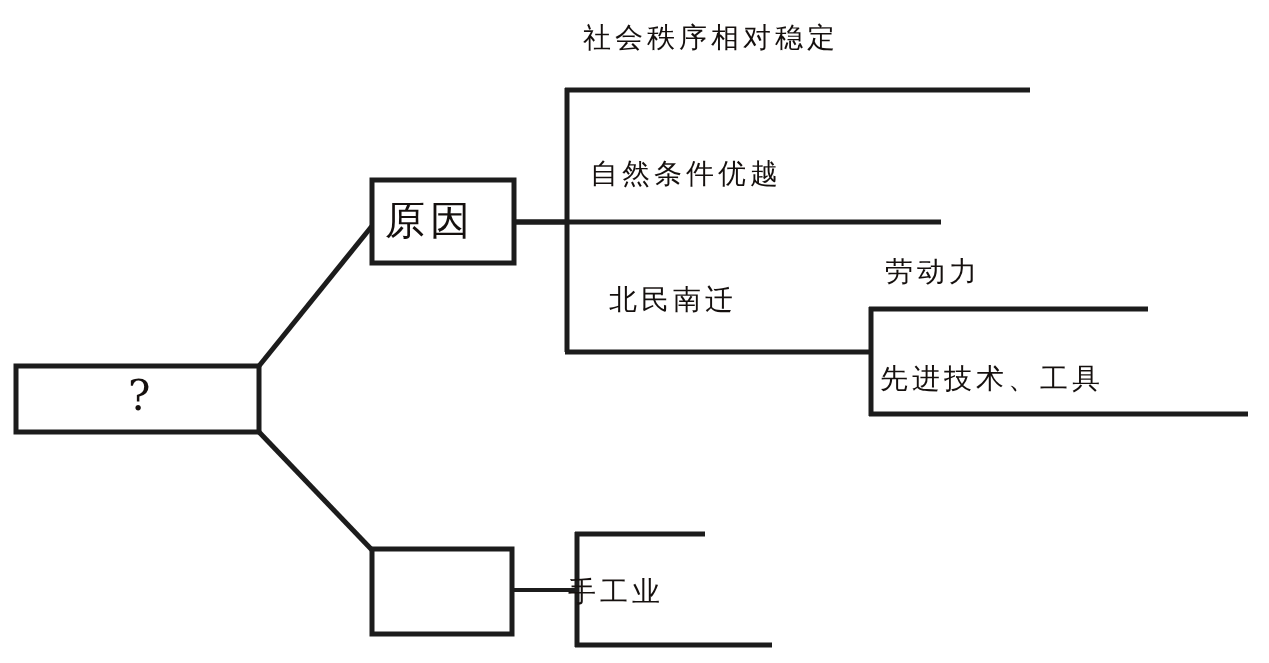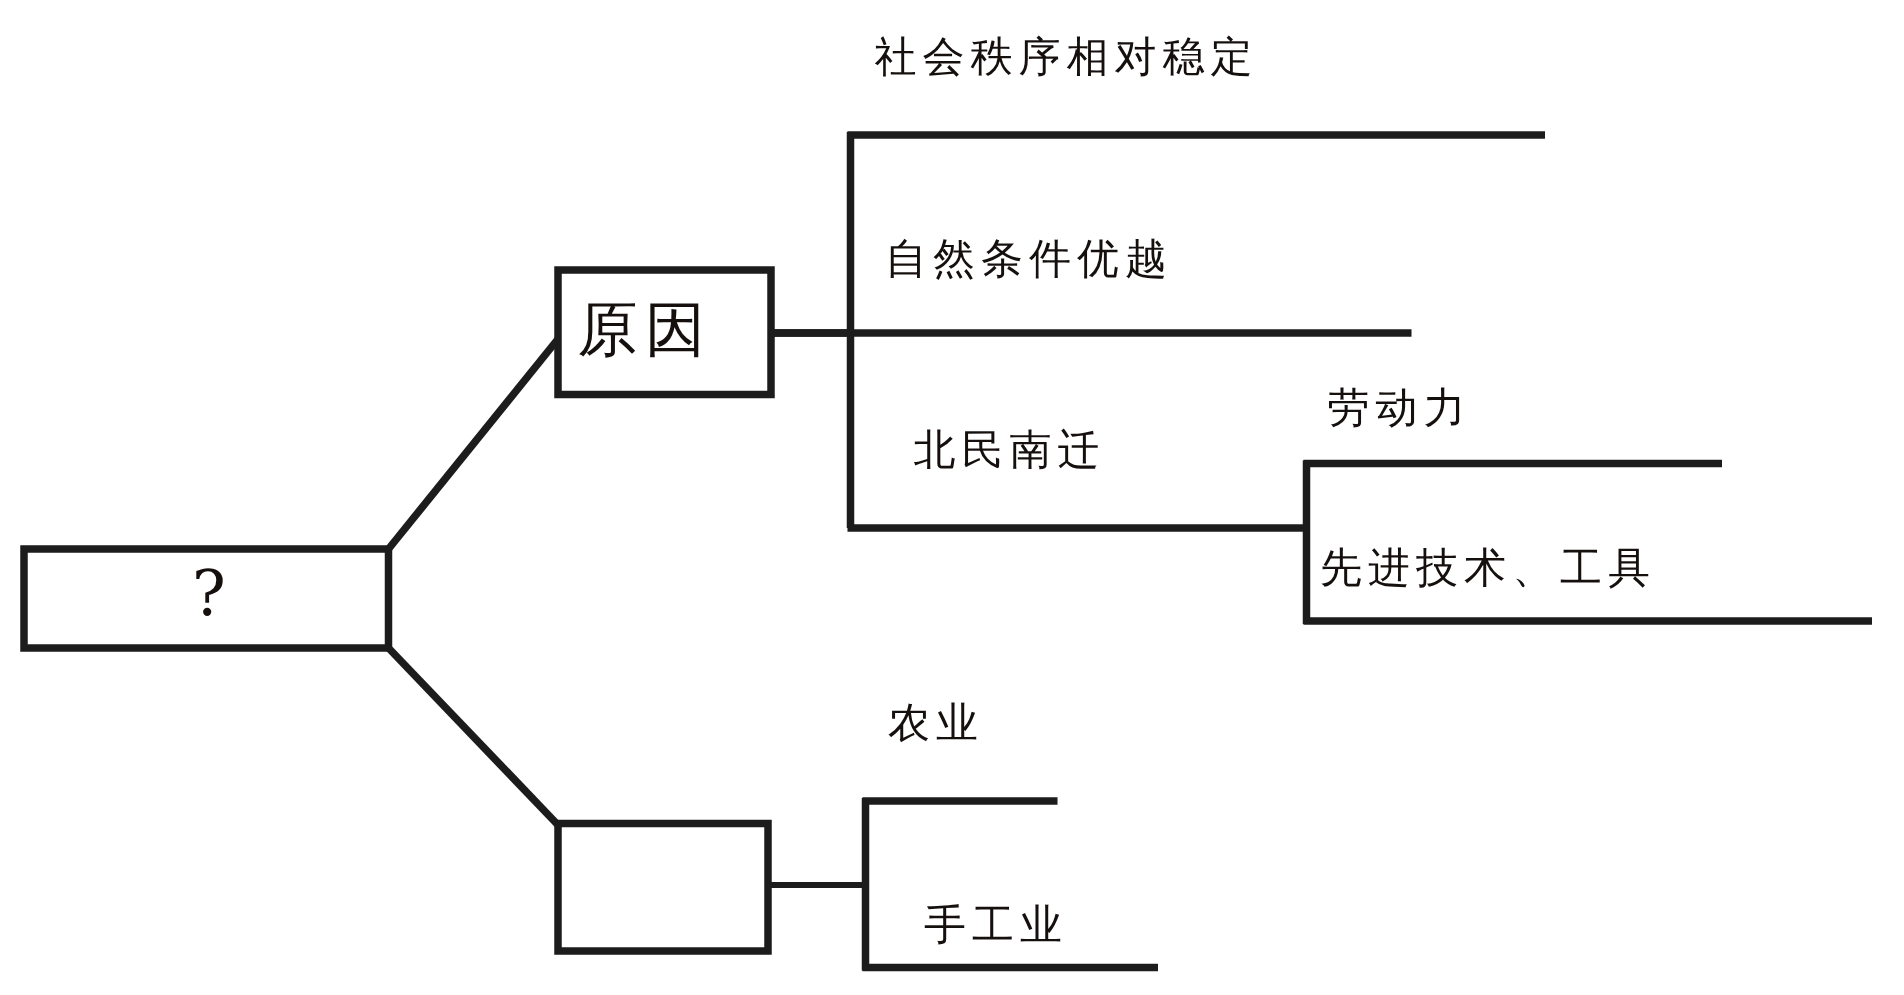--- a/index.html
+++ b/index.html
@@ -114,17 +114,16 @@
 
   <div class="label node-label" style="left:590px; top:160px;font-family:Liberation Serif, serif;">自然条件优越</div>
 
   <div class="label node-label" style="left:588px; top:286px;margin-left:21px;">北民南迁</div>
 
   <div class="label node-label" style="left:885px; top:258px;">劳动力</div>
 
   <div class="label node-label" style="left:880px; top:365px;">先进技术、工具</div>
 
 
-  <div class="label node-label" style="left:592px; top:468px;">农业</div>
 
-  <div class="label node-label" style="left:616px; top:578px;margin-top:25px;">手工业</div>
+  <div class="label node-label" style="left:568px; top:578px;">手工业</div>
 
 </div>
 
 </body></html>

